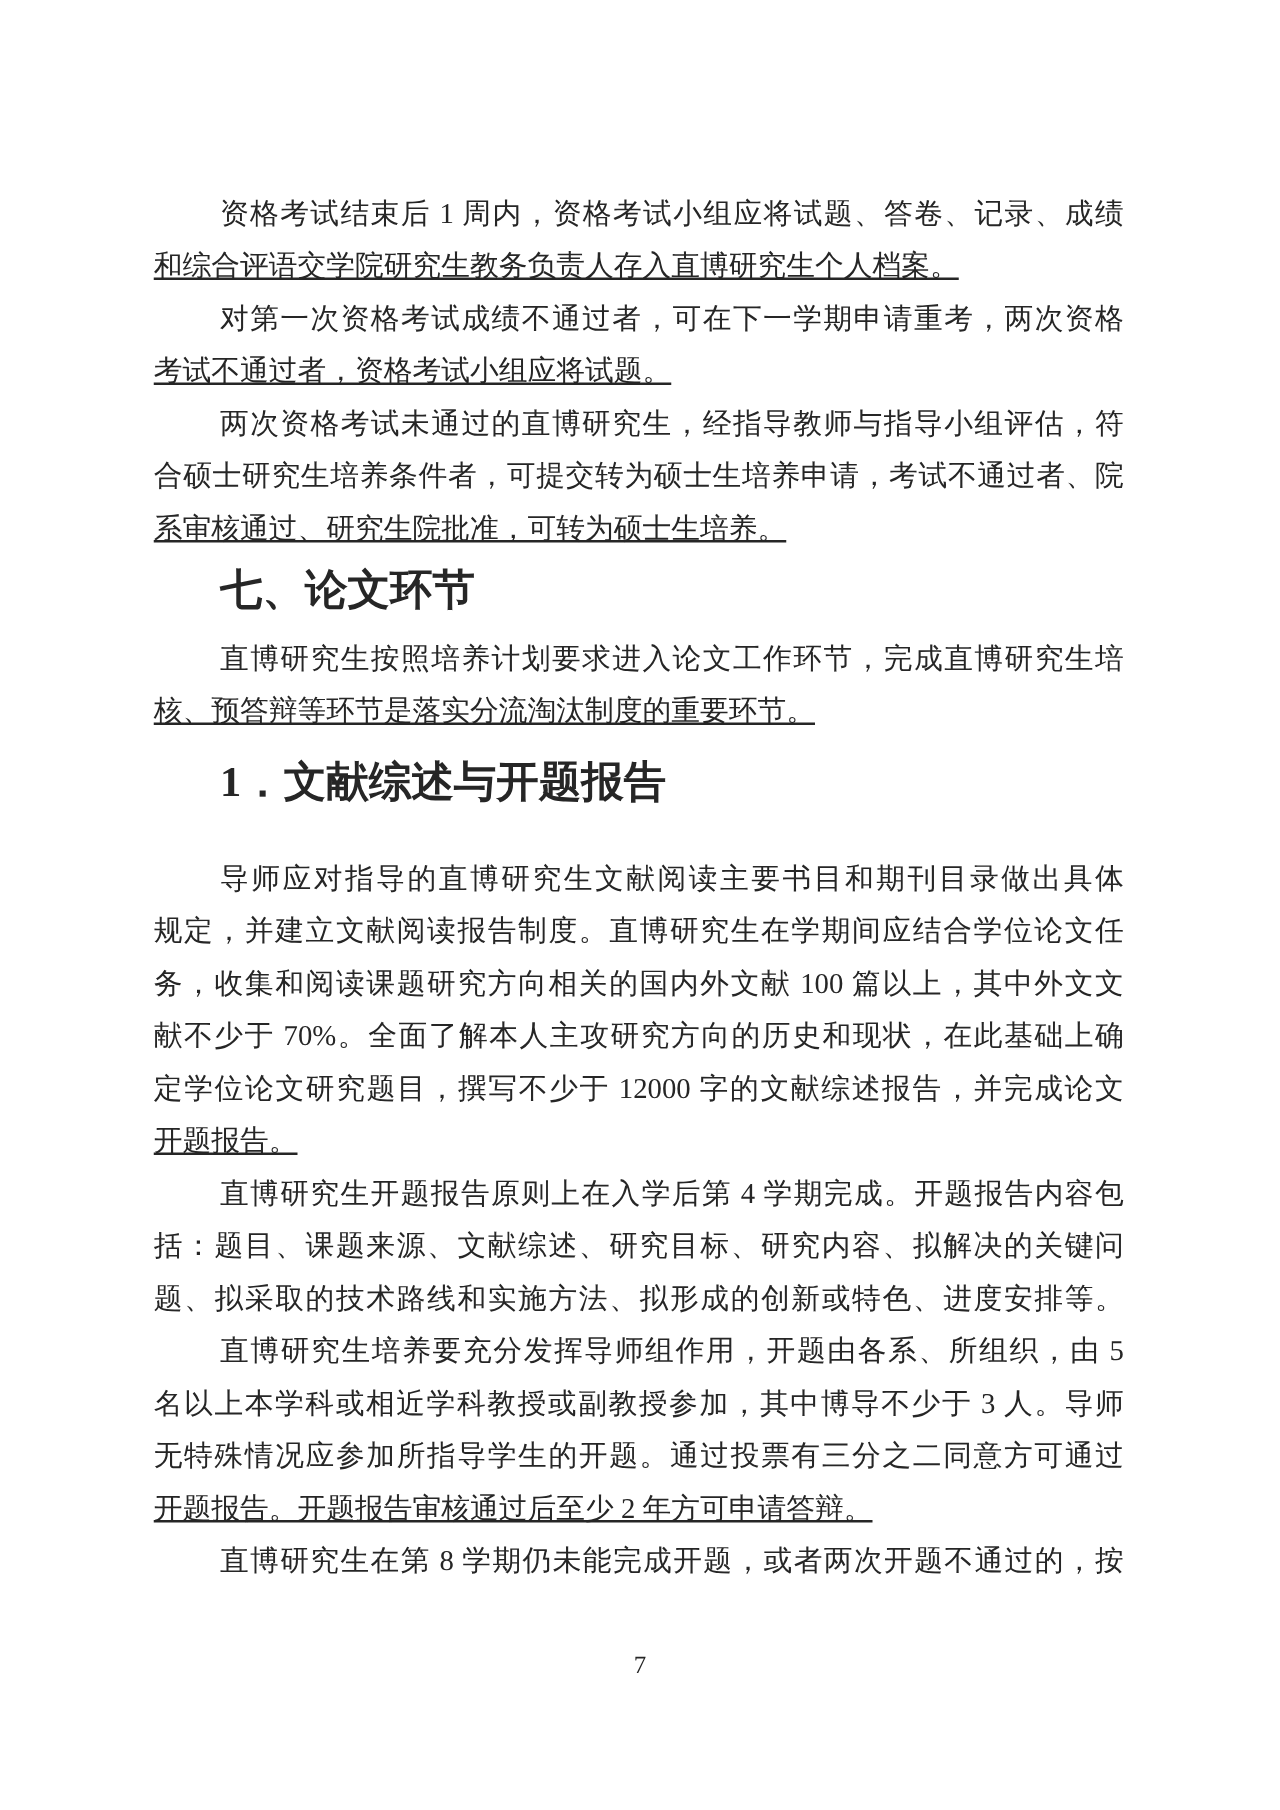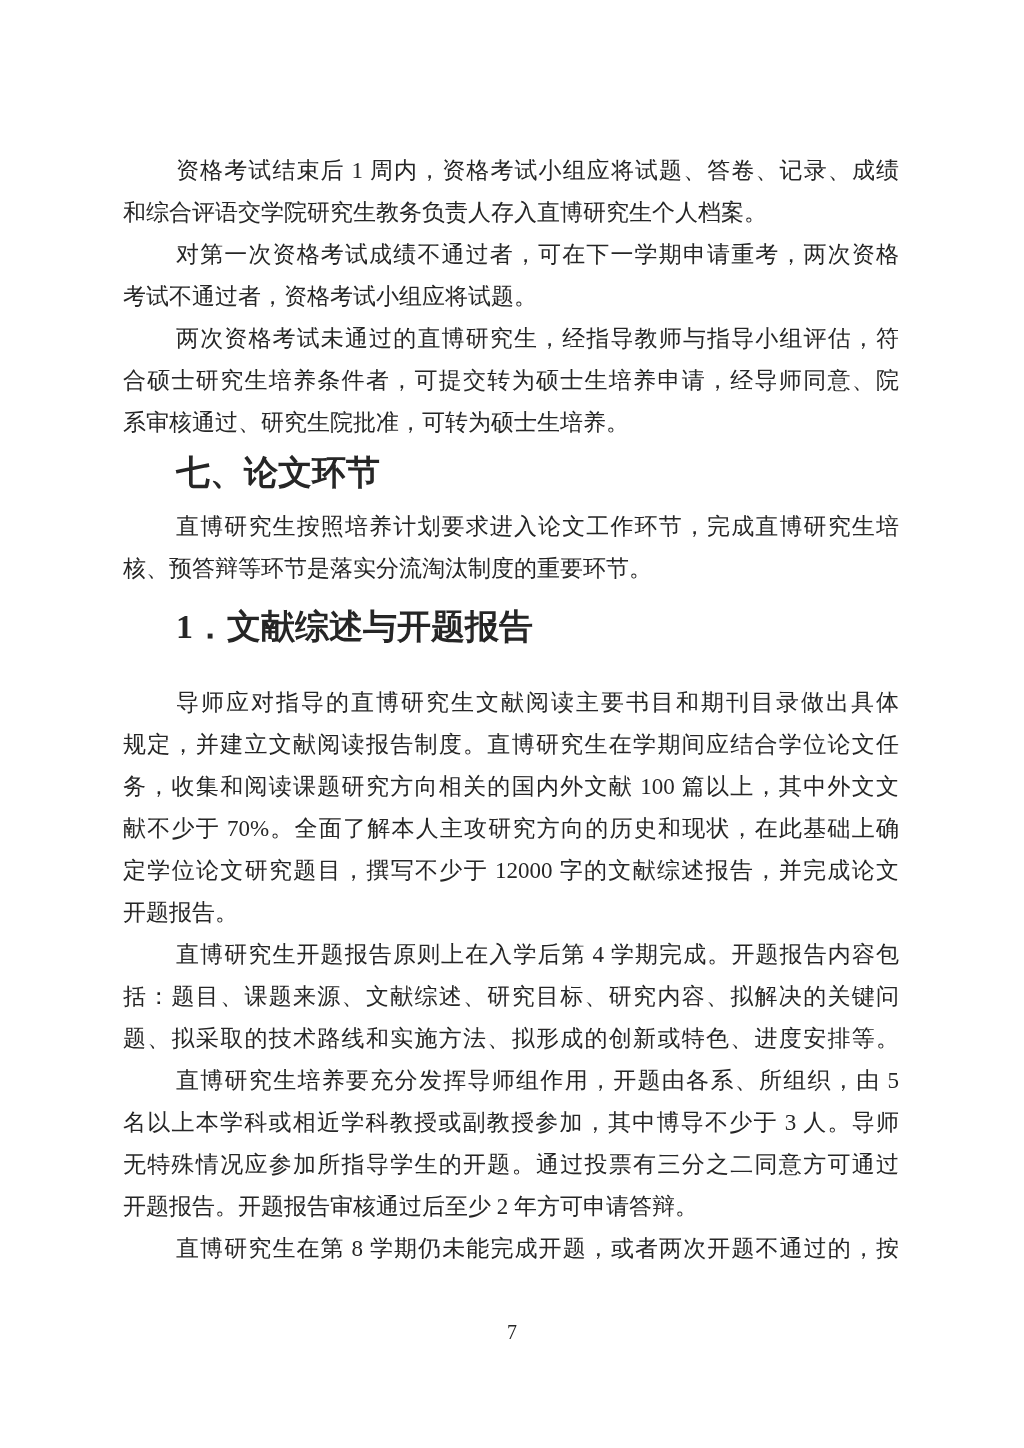--- a/index.html
+++ b/index.html
@@ -32,20 +32,21 @@
     text-align: justify;
     text-align-last: justify;
     -moz-text-align-last: justify;
     white-space: normal;
   }
   .line.indent {
     text-indent: 53px;
   }
   .line.lastline {
     text-align-last: left;
+    text-decoration: underline;
     -moz-text-align-last: left;
   }
   .h1 {
     font-family: Liberation Serif, serif;
     font-weight: bold;
     font-size: 34px;
     line-height: 42px;
     padding-left: 53px;
     margin: 8px 0 12px 0;
   }
@@ -78,21 +79,21 @@
       <div class="para">
         <div class="line indent">资格考试结束后 1 周内，资格考试小组应将试题、答卷、记录、成绩</div>
         <div class="line lastline">和综合评语交学院研究生教务负责人存入直博研究生个人档案。</div>
       </div>
       <div class="para">
         <div class="line indent">对第一次资格考试成绩不通过者，可在下一学期申请重考，两次资格</div>
         <div class="line lastline">考试不通过者，资格考试小组应将试题。</div>
       </div>
       <div class="para">
         <div class="line indent">两次资格考试未通过的直博研究生，经指导教师与指导小组评估，符</div>
-        <div class="line">合硕士研究生培养条件者，可提交转为硕士生培养申请，经导师同意、院</div>
+        <div class="line">合硕士研究生培养条件者，可提交转为硕士生培养申请，考试不通过者、院</div>
         <div class="line lastline">系审核通过、研究生院批准，可转为硕士生培养。</div>
       </div>
       <div class="h1">七、论文环节</div>
       <div class="para">
         <div class="line indent">直博研究生按照培养计划要求进入论文工作环节，完成直博研究生培</div>
         <div class="line lastline">核、预答辩等环节是落实分流淘汰制度的重要环节。</div>
       </div>
       <div class="h2">1．文献综述与开题报告</div>
       <div class="para">
         <div class="line indent">导师应对指导的直博研究生文献阅读主要书目和期刊目录做出具体</div>

